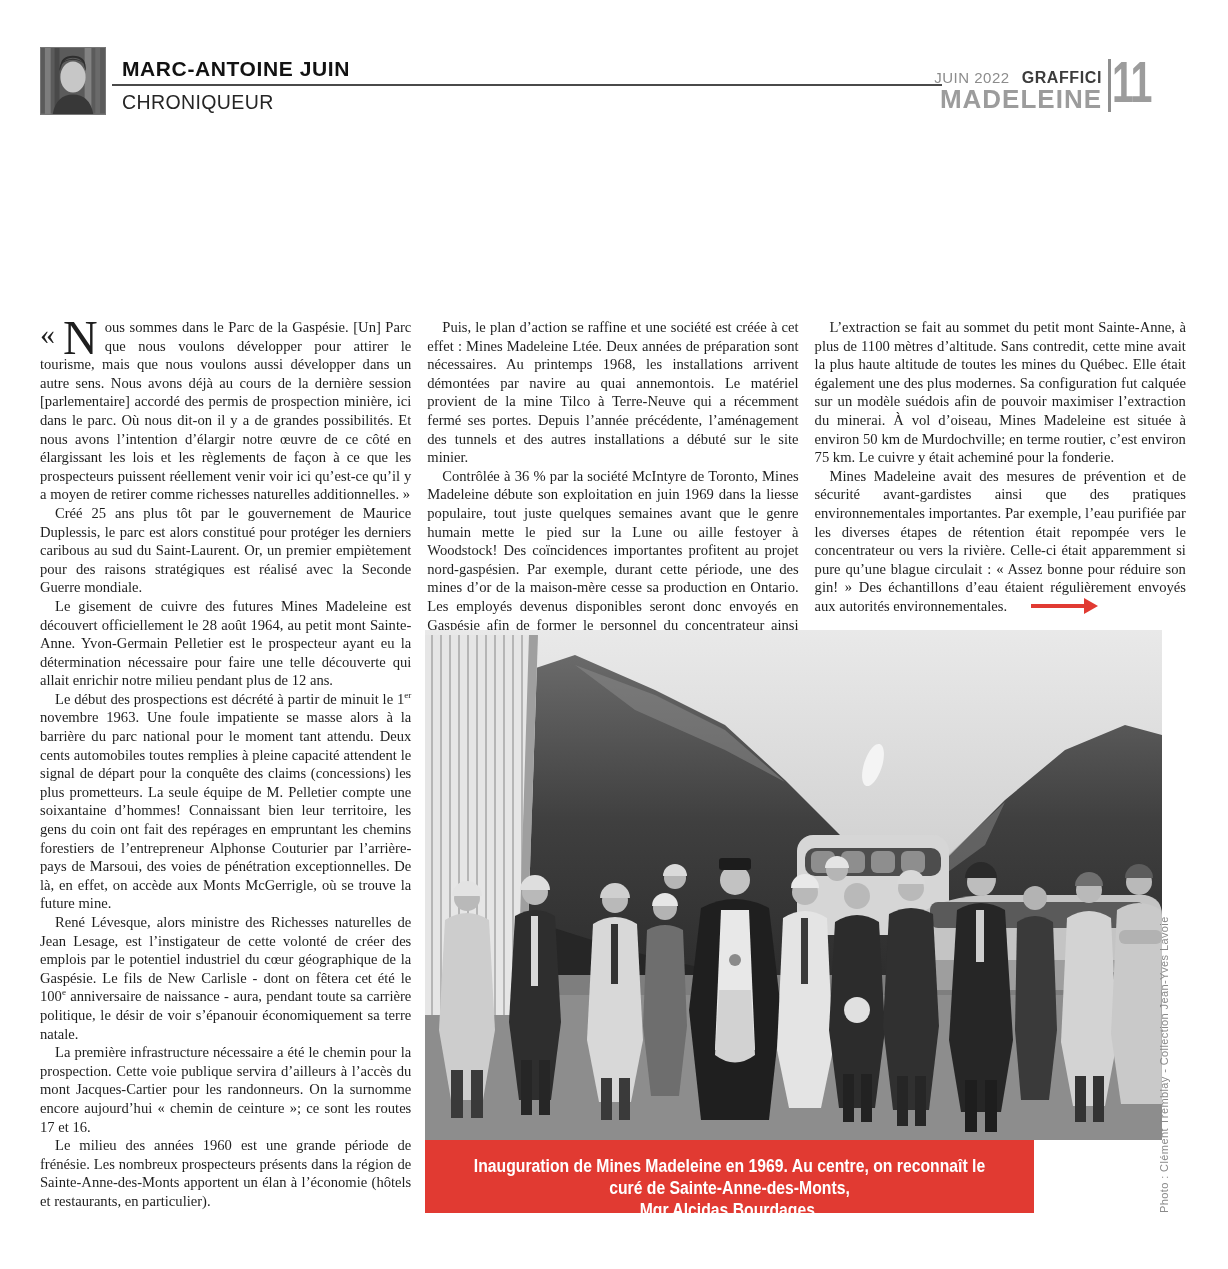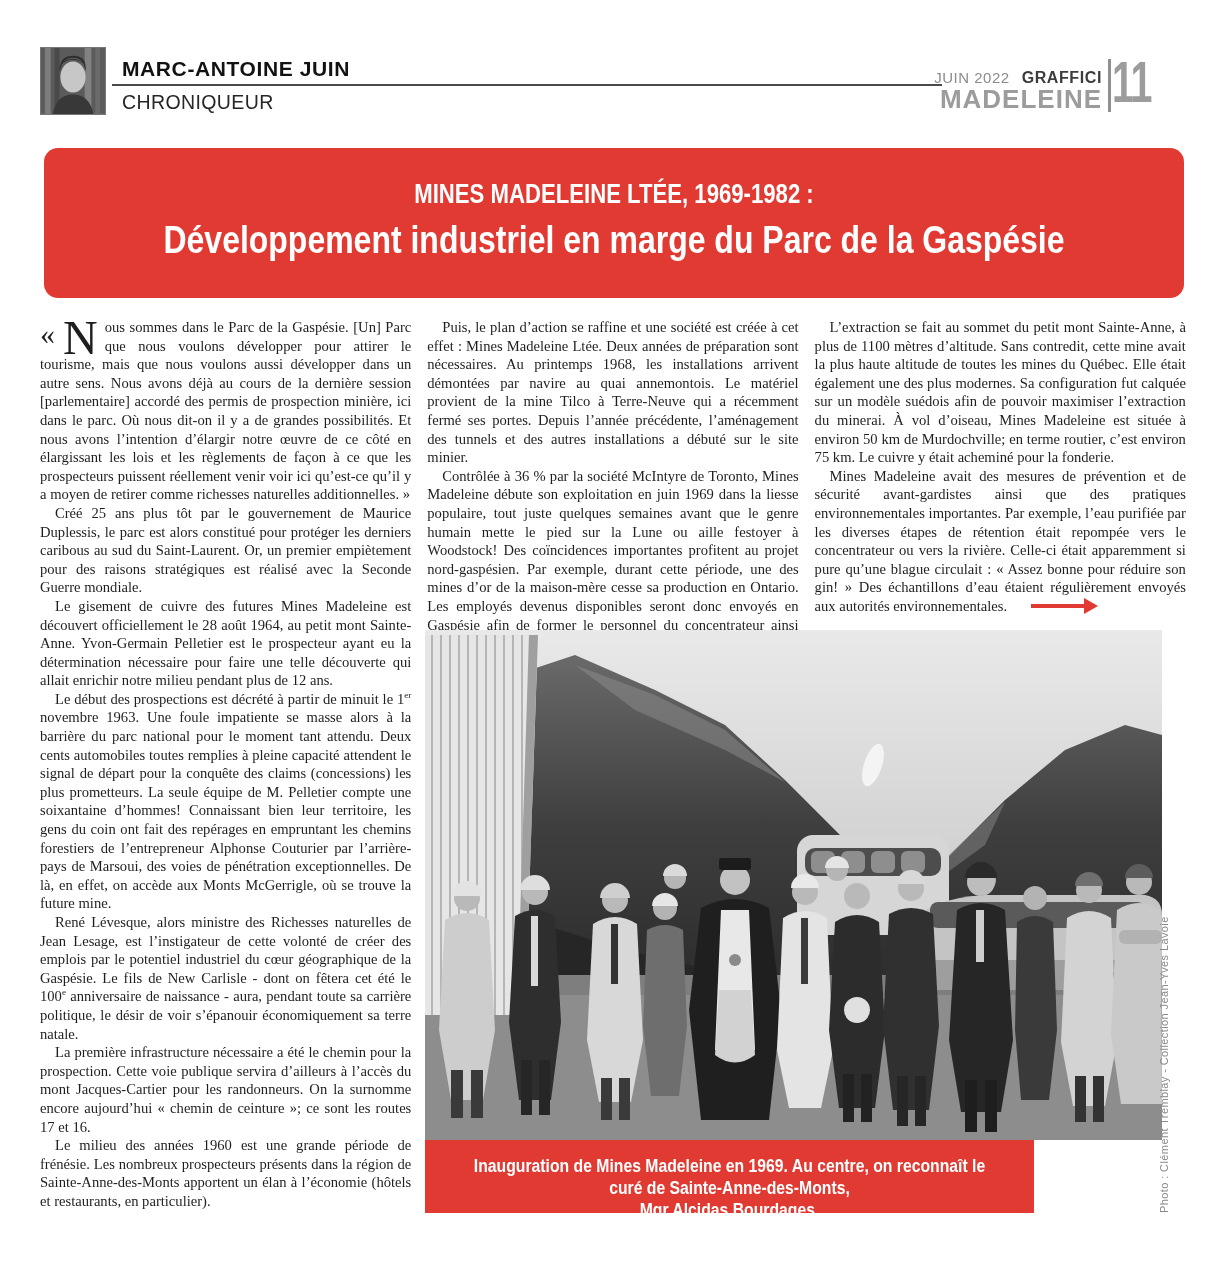--- a/index.html
+++ b/index.html
@@ -70,24 +70,20 @@
   <div class="author-name">MARC-ANTOINE JUIN</div>
   <div class="header-rule"></div>
   <div class="author-role">CHRONIQUEUR</div>
   <div class="issue-line">
     <span class="issue-date">JUIN 2022</span><span class="brand">GRAFFICI</span>
   </div>
   <div class="section-name">MADELEINE</div>
   <div class="page-bar"></div>
   <div class="page-number">11</div>
 
-  <div class="banner">
-    <div class="banner-kicker">MINES MADELEINE LTÉE, 1969-1982 :</div>
-    <div class="banner-title">Développement industriel en marge du Parc de la Gaspésie</div>
-  </div>
 
   <div class="columns">
     <div class="col">
         <p class="para has-dropcap"><span class="dropcap">
             <span class="dc-quote">«</span>
             <span class="dc-letter">N</span>
           </span>ous sommes dans le Parc de la Gaspésie. [Un] Parc que nous voulons développer pour attirer le tourisme, mais que nous voulons aussi développer dans un autre sens. Nous avons déjà au cours de la dernière session [parlementaire] accordé des permis de prospection minière, ici dans le parc. Où nous dit-on il y a de grandes possibilités. Et nous avons l’intention d’élargir notre œuvre de ce côté en élargissant les lois et les règlements de façon à ce que les prospecteurs puissent réellement venir voir ici qu’est-ce qu’il y a moyen de retirer comme richesses naturelles additionnelles. »</p>
         <p class="para">Créé 25 ans plus tôt par le gouvernement de Maurice Duplessis, le parc est alors constitué pour protéger les derniers caribous au sud du Saint-Laurent. Or, un premier empiètement pour des raisons stratégiques est réalisé avec la Seconde Guerre mondiale.</p>
         <p class="para">Le gisement de cuivre des futures Mines Madeleine est découvert officiellement le 28 août 1964, au petit mont Sainte-Anne. Yvon-Germain Pelletier est le prospecteur ayant eu la détermination nécessaire pour faire une telle découverte qui allait enrichir notre milieu pendant plus de 12 ans.</p>
         <p class="para">Le début des prospections est décrété à partir de minuit le 1<sup>er</sup> novembre 1963. Une foule impatiente se masse alors à la barrière du parc national pour le moment tant attendu. Deux cents automobiles toutes remplies à pleine capacité attendent le signal de départ pour la conquête des claims (concessions) les plus prometteurs. La seule équipe de M. Pelletier compte une soixantaine d’hommes! Connaissant bien leur territoire, les gens du coin ont fait des repérages en empruntant les chemins forestiers de l’entrepreneur Alphonse Couturier par l’arrière-pays de Marsoui, des voies de pénétration exceptionnelles. De là, en effet, on accède aux Monts McGerrigle, où se trouve la future mine.</p>

